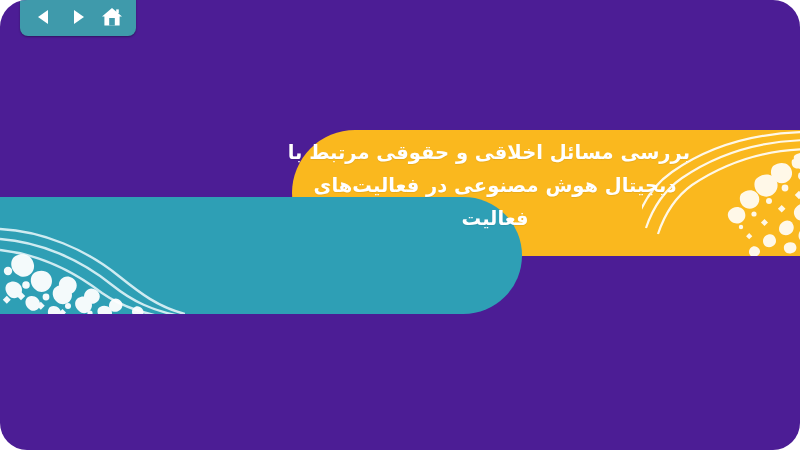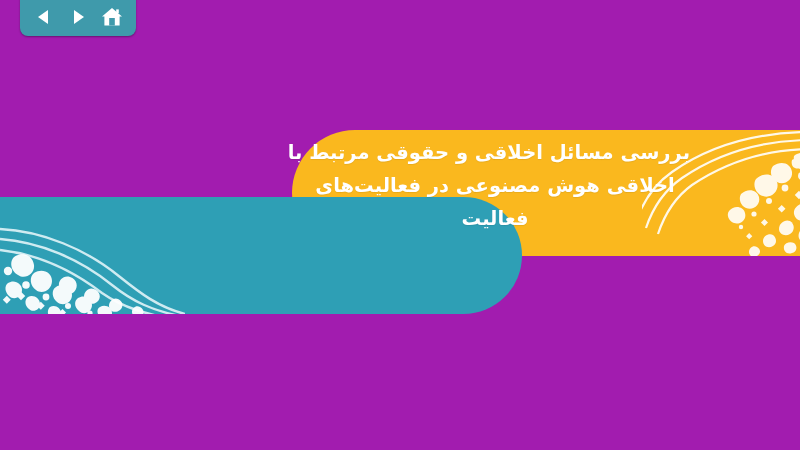--- a/index.html
+++ b/index.html
@@ -10,22 +10,23 @@
     width: 800px;
     height: 450px;
     overflow: hidden;
     font-family: "DejaVu Sans", "Liberation Sans", sans-serif;
   }
 
   #slide {
     position: relative;
     width: 800px;
     height: 450px;
-    background: #a21caf;
-    overflow: hidden;
+    background: #4c1d95;
+    overflow: hidden;
+    border-radius: 27px;
   }
 
   
   #navbar {
     position: absolute;
     left: 20px;
     top: -10px;
     width: 116px;
     height: 46px;
     background: #3f9aab;
@@ -209,17 +210,17 @@
                  M71 85 c4 1 5 6 2 9 -4 3-9 0-9-4 0-4 4-6 7-5 z"></path>
         <path d="M94 92 c6 2 8 9 3 13 -5 4-13 1-13-5 0-6 5-10 10-8 z"></path>
         <path d="M118 102 c5 2 6 8 2 11 -5 4-11 1-11-4 0-5 5-9 9-7 z"></path>
         <path d="M140 110 c4 2 5 7 1 9 -4 3-9 0-9-4 0-4 4-7 8-5 z"></path>
       </g>
     </svg>
   </div>
 
   <div id="title-block">
     <div class="tline">بررسی مسائل اخلاقی و حقوقی مرتبط با</div>
-    <div class="tline">اخلاقی هوش مصنوعی در فعالیت‌های</div>
+    <div class="tline">دیجیتال هوش مصنوعی در فعالیت‌های</div>
     <div class="tline">فعالیت</div>
   </div>
 
 </div>
 
 </body></html>

